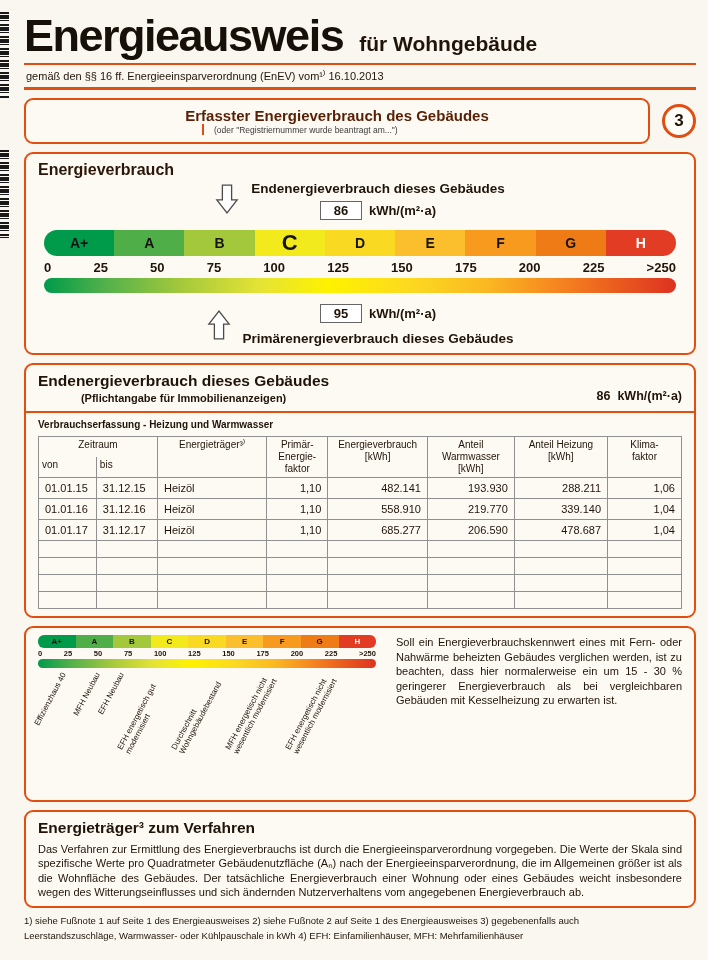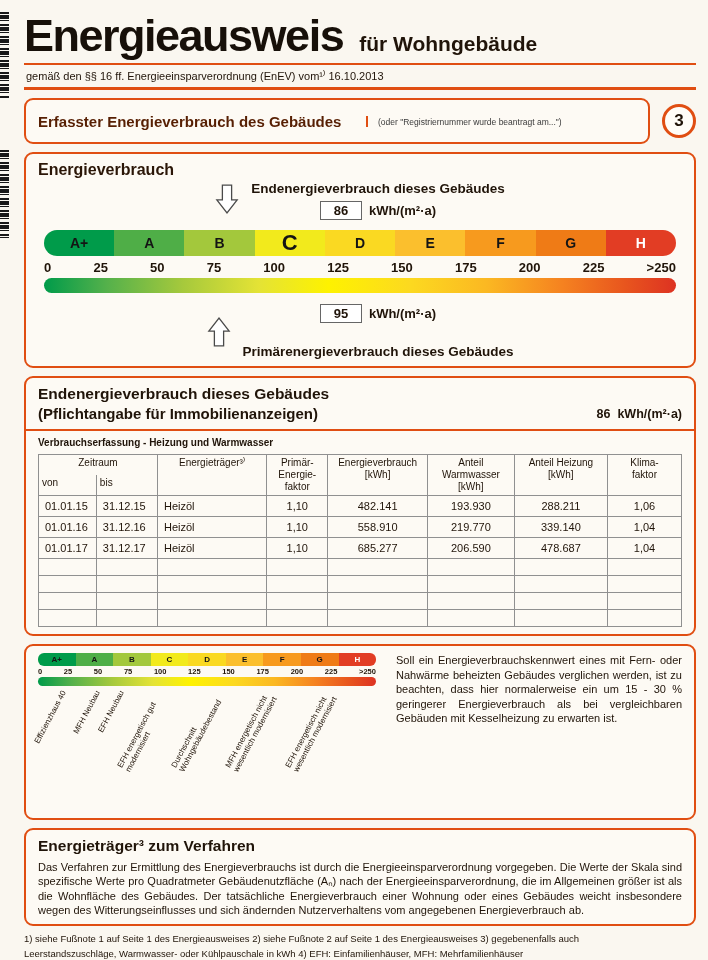--- a/index.html
+++ b/index.html
@@ -13,21 +13,21 @@
 
   
   .hdr { padding-top:10px; }
   .hdr-row { display:flex; align-items:baseline; gap:16px; }
   .hdr-title { font-size:45px; font-weight:bold; letter-spacing:-1.5px; color:#171009; }
   .hdr-sub { font-size:21px; font-weight:bold; }
   .rule-thin { border-top:2px solid #e04e12; margin-top:1px; }
   .law { font-size:11px; padding:3px 2px 4px; }
   .rule-thick { border-top:3px solid #e04e12; }
 
-  .box { border:2px solid #e04e12; border-radius:9px; background:#fdfaf4; padding:7px 12px; margin-top:8px; }
+  .box { border:2px solid #e04e12; border-radius:9px; background:#fdfaf4; padding:7px 12px; margin-top:8px;flex-direction:column; }
 
   
   .row1 { display:flex; align-items:center; gap:12px; margin-top:8px; }
   .box1 { flex:1; display:flex; align-items:center; margin-top:0; min-height:46px; }
   .box1-title { flex:1; font-size:15px; font-weight:bold; color:#571f03; }
   .reg { border-left:2px solid #e04e12; padding-left:10px; width:270px; }
   .reg-line1 { font-size:12px; font-weight:bold; }
   .reg-note { font-size:8.5px; color:#3a3a3a; margin-top:1px; }
   .page-circle { width:34px; height:34px; border:3px solid #e04e12; border-radius:50%; background:#fffdf8;
     display:flex; align-items:center; justify-content:center; font-weight:bold; font-size:17px; flex:none; }
@@ -41,34 +41,34 @@
   .val-unit { font-weight:bold; font-size:13px; }
   .scale { margin:10px 6px 0; }
   .letters { display:flex; height:26px; border-radius:13px; overflow:hidden; }
   .seg { flex:1; display:flex; align-items:center; justify-content:center; font-weight:bold; font-size:14px; color:#141414; }
   .seg.cur { font-size:22px; }
   .seg.light { color:#fff; }
   .ticks { display:flex; justify-content:space-between; font-weight:bold; font-size:13px; padding:4px 0 3px; }
   .grad, .m-grad { background:linear-gradient(90deg,#009b4a,#55b14b 10%,#a6c93c 22%,#e4e335 34%,#fef200 45%,#fcd920 58%,#fbb822 70%,#f58220 82%,#e8551e 92%,#dd3222); }
   .grad { height:15px; border-radius:8px; }
   .prirow { display:flex; justify-content:center; align-items:center; gap:12px; margin-top:11px; }
-  .pri-label { font-size:13.5px; font-weight:bold; margin-top:21px; text-align:center; }
+  .pri-label { font-size:13.5px; font-weight:bold; margin-top:8px; text-align:center; }
 
   
   .b3head { display:flex; justify-content:space-between; align-items:flex-end; }
   .b3-t { font-size:15.5px; font-weight:bold; }
-  .b3-s { font-size:15px; font-weight:bold; margin-top:2px; }
+  .b3-s { font-size:11px; font-weight:bold; margin-top:2px;text-align:center; }
   .b3-val { font-size:12.5px; font-weight:bold; white-space:nowrap; padding-bottom:1px; }
   .b3-div { border-top:2px solid #e04e12; margin:7px -12px 6px; }
   .tbl-title { font-size:10px; font-weight:bold; margin-bottom:6px; }
   table.vt { width:100%; border-collapse:collapse; font-size:11px; border:1px solid #5e5e5e; }
   .vt th { border:1px solid #909090; font-weight:normal; font-size:10px; line-height:1.2; padding:2px 3px;
     vertical-align:top; text-align:center; white-space:pre-line; }
   .vt td { border:1px solid #909090; padding:2px 6px; height:21px; }
-  .vt .num { text-align:center; }
+  .vt .num { text-align:right; }
   .vt .txt { text-align:left; }
   .vt th.zeit { border-bottom:none; }
   .vt tr.sub th { border-top:none; text-align:left; }
   .vt tr.erow td { height:17px; }
 
   
   .b4-title { font-size:15.5px; font-weight:bold; margin-bottom:7px; }
   .b4-body { display:flex; gap:20px; }
   .mini { width:338px; flex:none; }
   .m-letters { display:flex; height:13px; border-radius:6px; overflow:hidden; }

